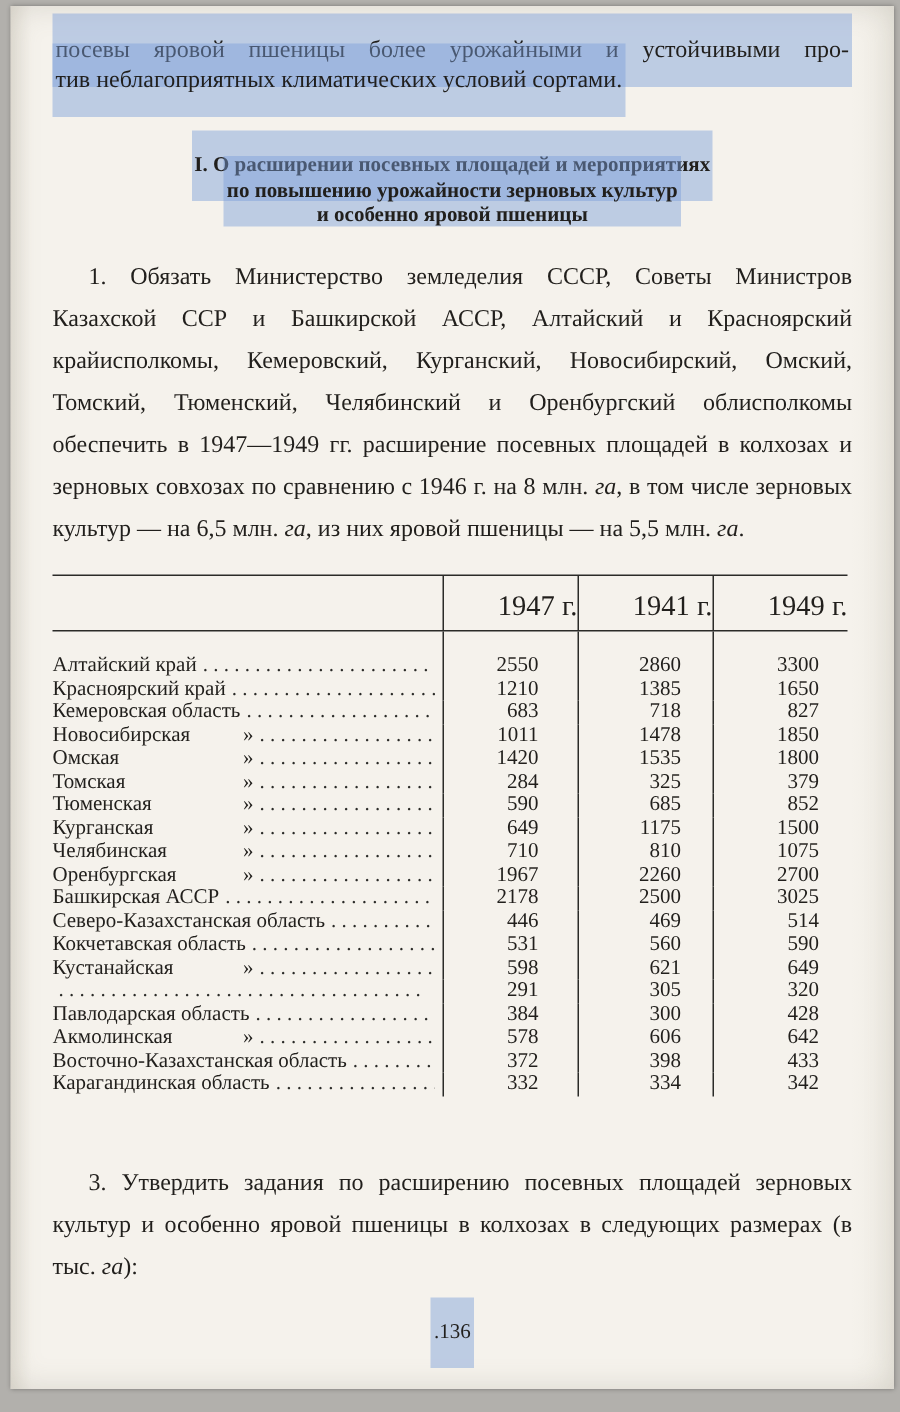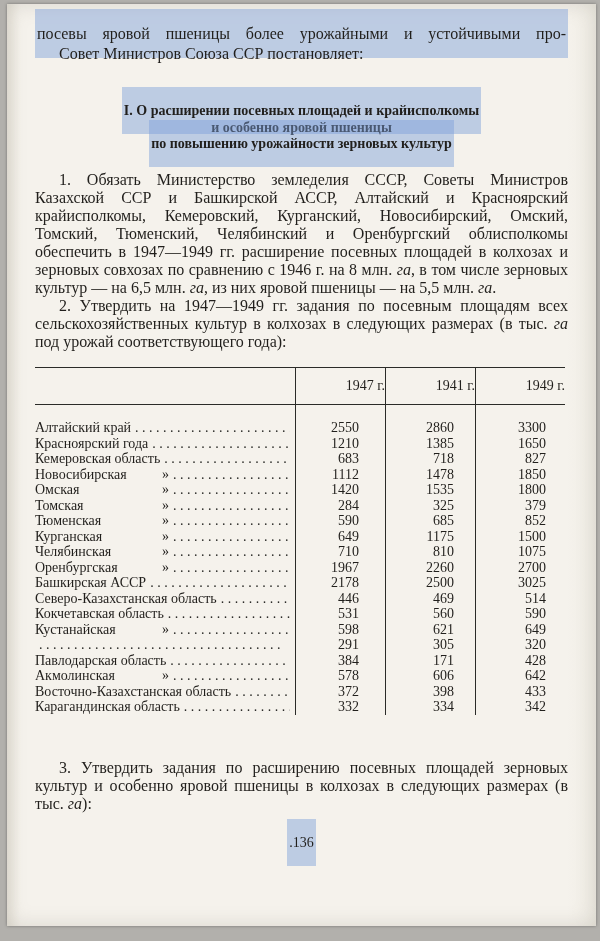--- a/index.html
+++ b/index.html
@@ -29,33 +29,33 @@
   .indent { text-indent: 24px; }
 
   
   .heading { margin-top: 40px; text-align: center; font-weight: bold; }
   .hline { font-size: 14px; line-height: 16.5px; }
 
   
   .para {
     margin: 0;
     font-size: 16px;
-    line-height: 18px;
+    line-height: 28px;
     text-align: justify;
     text-indent: 24px;
   }
   .para i { font-style: italic; }
   .p1 { margin-top: 18px; }
   .p3 { margin-top: 44px; }
 
   
   .dtable { margin-top: 16px; width: 530px; border-top: 1px solid #2b2b28; font-size: 14px; }
   .trow, .thead { display: grid; grid-template-columns: 260px 90px 90px 90px; }
   .thead { border-bottom: 1px solid #2b2b28; height: 36px; }
-  .thead .num { text-align: center; padding-top: 10px; font-size: 14px; }
+  .thead .num { text-align: center; padding-top: 10px; font-size: 19px; }
   .spacer { height: 28px; }
   .trow { height: 15.5px; line-height: 15.5px; }
   .cell { overflow: hidden; }
   .cell.num { border-left: 1px solid #2b2b28; text-align: right; }
   .trow .c1 { padding-right: 26px; }
   .trow .c2 { padding-right: 21px; }
   .trow .c3 { padding-right: 19px; font-family: Liberation Serif, serif; }
   .cell.label { display: flex; align-items: baseline; padding-right: 5px; }
   .name { white-space: nowrap; flex: 0 0 auto; }
   .has-mark .name { min-width: 127px; }
@@ -66,32 +66,31 @@
   .pageno { margin-top: 22px; text-align: center; font-size: 14px; }
 </style>
 </head>
 <body>
 
 <div class="page">
   <div class="content">
 
     <div class="intro">
       <div class="line jfull"><span class="hl">посевы яровой пшеницы более урожайными и устойчивыми про-</span></div>
-      <div class="line indent">Совет Министров Союза ССР постановляет:</div>
+      <div class="line"><span class="hl">тив неблагоприятных климатических условий сортами.</span></div>
     </div>
 
     <div class="heading">
-      <div class="hline"><span class="hl">I. О расширении посевных площадей и крайисполкомы</span></div>
+      <div class="hline"><span class="hl">I. О расширении посевных площадей и мероприятиях</span></div>
+      <div class="hline"><span class="hl">по повышению урожайности зерновых культур</span></div>
       <div class="hline"><span>и особенно яровой пшеницы</span></div>
-      <div class="hline"><span class="hl">по повышению урожайности зерновых культур</span></div>
     </div>
 
     <p class="para p1"><span>1. Обязать Министерство земледелия СССР, Советы Министров Казахской ССР и Башкирской АССР, Алтайский и Красноярский крайисполкомы, Кемеровский, Курганский, Новосибирский, Омский, Томский, Тюменский, Челябинский и Оренбургский облисполкомы обеспечить в 1947—1949 гг. расширение посевных площадей в колхозах и зерновых совхозах по сравнению с 1946 г. на 8 млн. </span><i>га</i><span>, в том числе зерновых культур — на 6,5 млн. </span><i>га</i><span>, из них яровой пшеницы — на 5,5 млн. </span><i>га</i><span>.</span></p>
 
-    <p class="para"><span>2. Утвердить на 1947—1949 гг. задания по посевным площадям всех сельскохозяйственных культур в колхозах в следующих размерах (в тыс. </span><i>га</i><span> под урожай соответствующего года):</span></p>
 
     <div class="dtable">
       <div class="thead">
         <div class="cell label"></div>
         <div class="cell num">1947 г.</div>
         <div class="cell num">1941 г.</div>
         <div class="cell num">1949 г.</div>
       </div>
       <div class="trow spacer">
         <div class="cell label"></div>
@@ -105,21 +104,21 @@
             <span class="name">Алтайский край</span>
             <span class="mark"></span>
             <span class="dots">. . . . . . . . . . . . . . . . . . . . . . . . . . . . . . . . . . .</span>
           </div>
         <div class="cell num c1">2550</div>
         <div class="cell num c2">2860</div>
         <div class="cell num c3">3300</div>
       </div>
       <div class="trow">
         <div class="cell label">
-            <span class="name">Красноярский года</span>
+            <span class="name">Красноярский край</span>
             <span class="mark"></span>
             <span class="dots">. . . . . . . . . . . . . . . . . . . . . . . . . . . . . . . . . . .</span>
           </div>
         <div class="cell num c1">1210</div>
         <div class="cell num c2">1385</div>
         <div class="cell num c3">1650</div>
       </div>
       <div class="trow">
         <div class="cell label">
             <span class="name">Кемеровская область</span>
@@ -129,21 +128,21 @@
         <div class="cell num c1">683</div>
         <div class="cell num c2">718</div>
         <div class="cell num c3">827</div>
       </div>
       <div class="trow has-mark">
         <div class="cell label">
             <span class="name">Новосибирская</span>
             <span class="mark">»</span>
             <span class="dots">. . . . . . . . . . . . . . . . . . . . . . . . . . . . . . . . . . .</span>
           </div>
-        <div class="cell num c1">1112</div>
+        <div class="cell num c1">1011</div>
         <div class="cell num c2">1478</div>
         <div class="cell num c3">1850</div>
       </div>
       <div class="trow has-mark">
         <div class="cell label">
             <span class="name">Омская</span>
             <span class="mark">»</span>
             <span class="dots">. . . . . . . . . . . . . . . . . . . . . . . . . . . . . . . . . . .</span>
           </div>
         <div class="cell num c1">1420</div>
@@ -249,21 +248,21 @@
         <div class="cell num c2">305</div>
         <div class="cell num c3">320</div>
       </div>
       <div class="trow">
         <div class="cell label">
             <span class="name">Павлодарская область</span>
             <span class="mark"></span>
             <span class="dots">. . . . . . . . . . . . . . . . . . . . . . . . . . . . . . . . . . .</span>
           </div>
         <div class="cell num c1">384</div>
-        <div class="cell num c2">171</div>
+        <div class="cell num c2">300</div>
         <div class="cell num c3">428</div>
       </div>
       <div class="trow has-mark">
         <div class="cell label">
             <span class="name">Акмолинская</span>
             <span class="mark">»</span>
             <span class="dots">. . . . . . . . . . . . . . . . . . . . . . . . . . . . . . . . . . .</span>
           </div>
         <div class="cell num c1">578</div>
         <div class="cell num c2">606</div>

